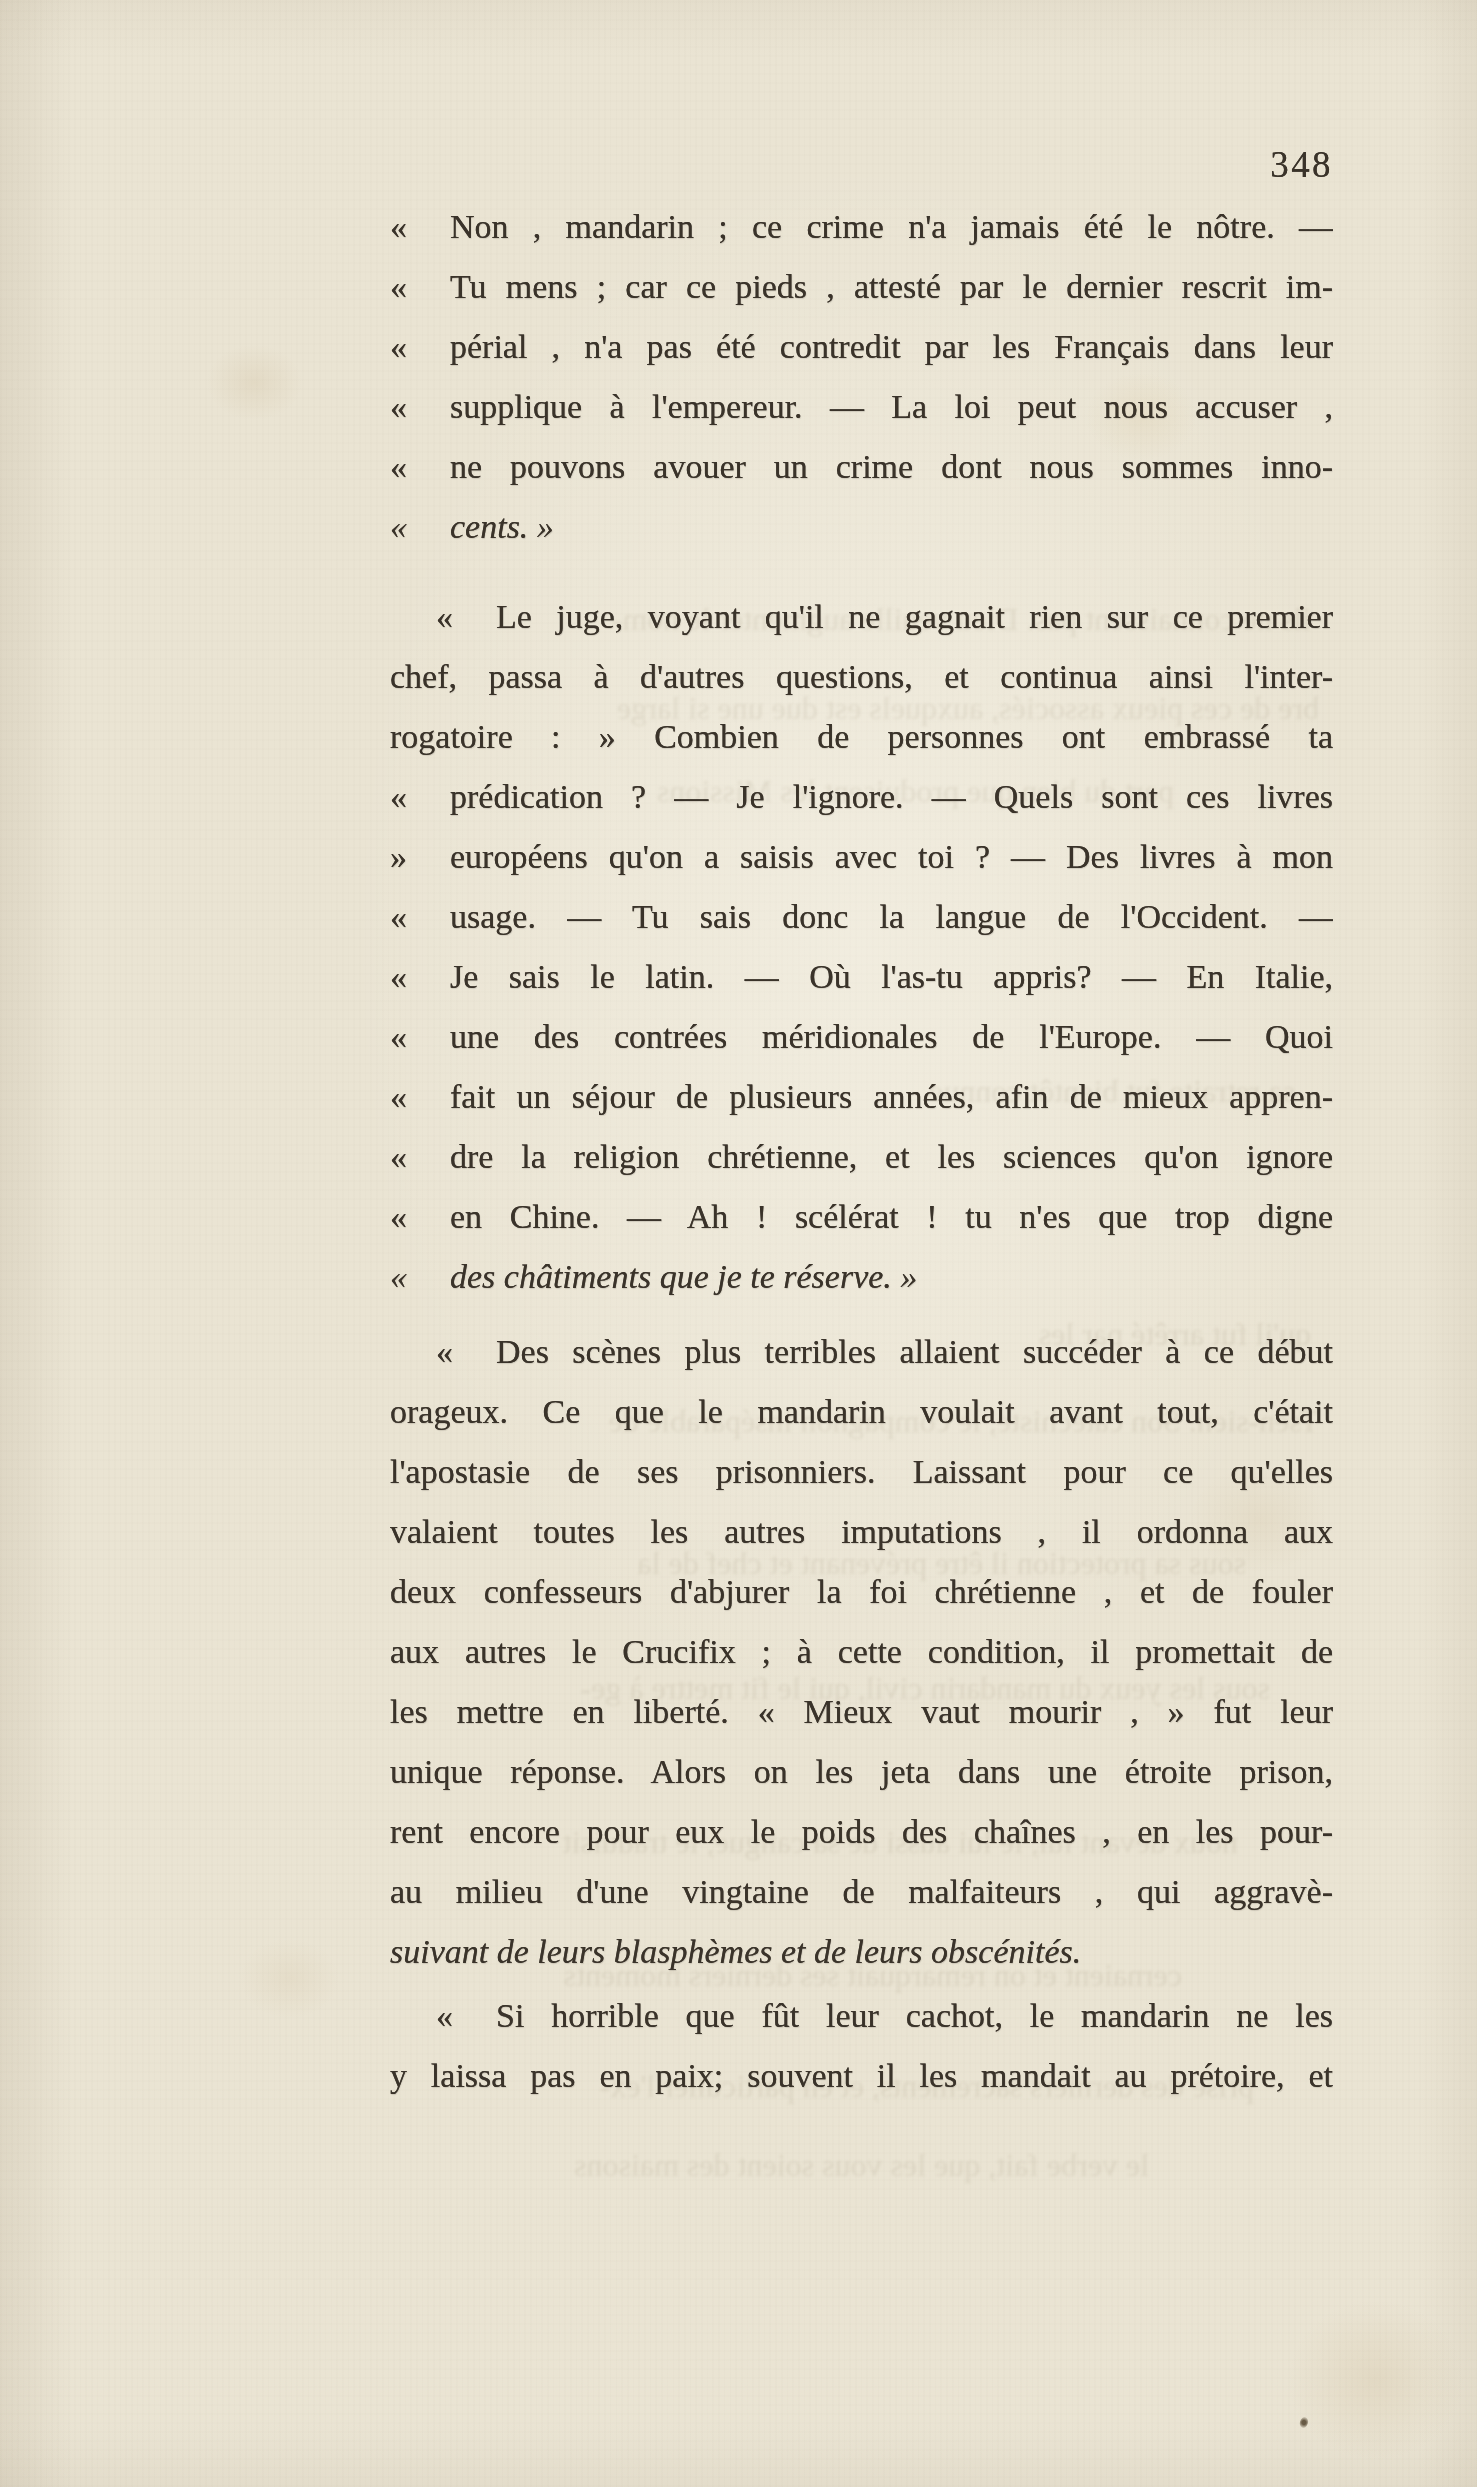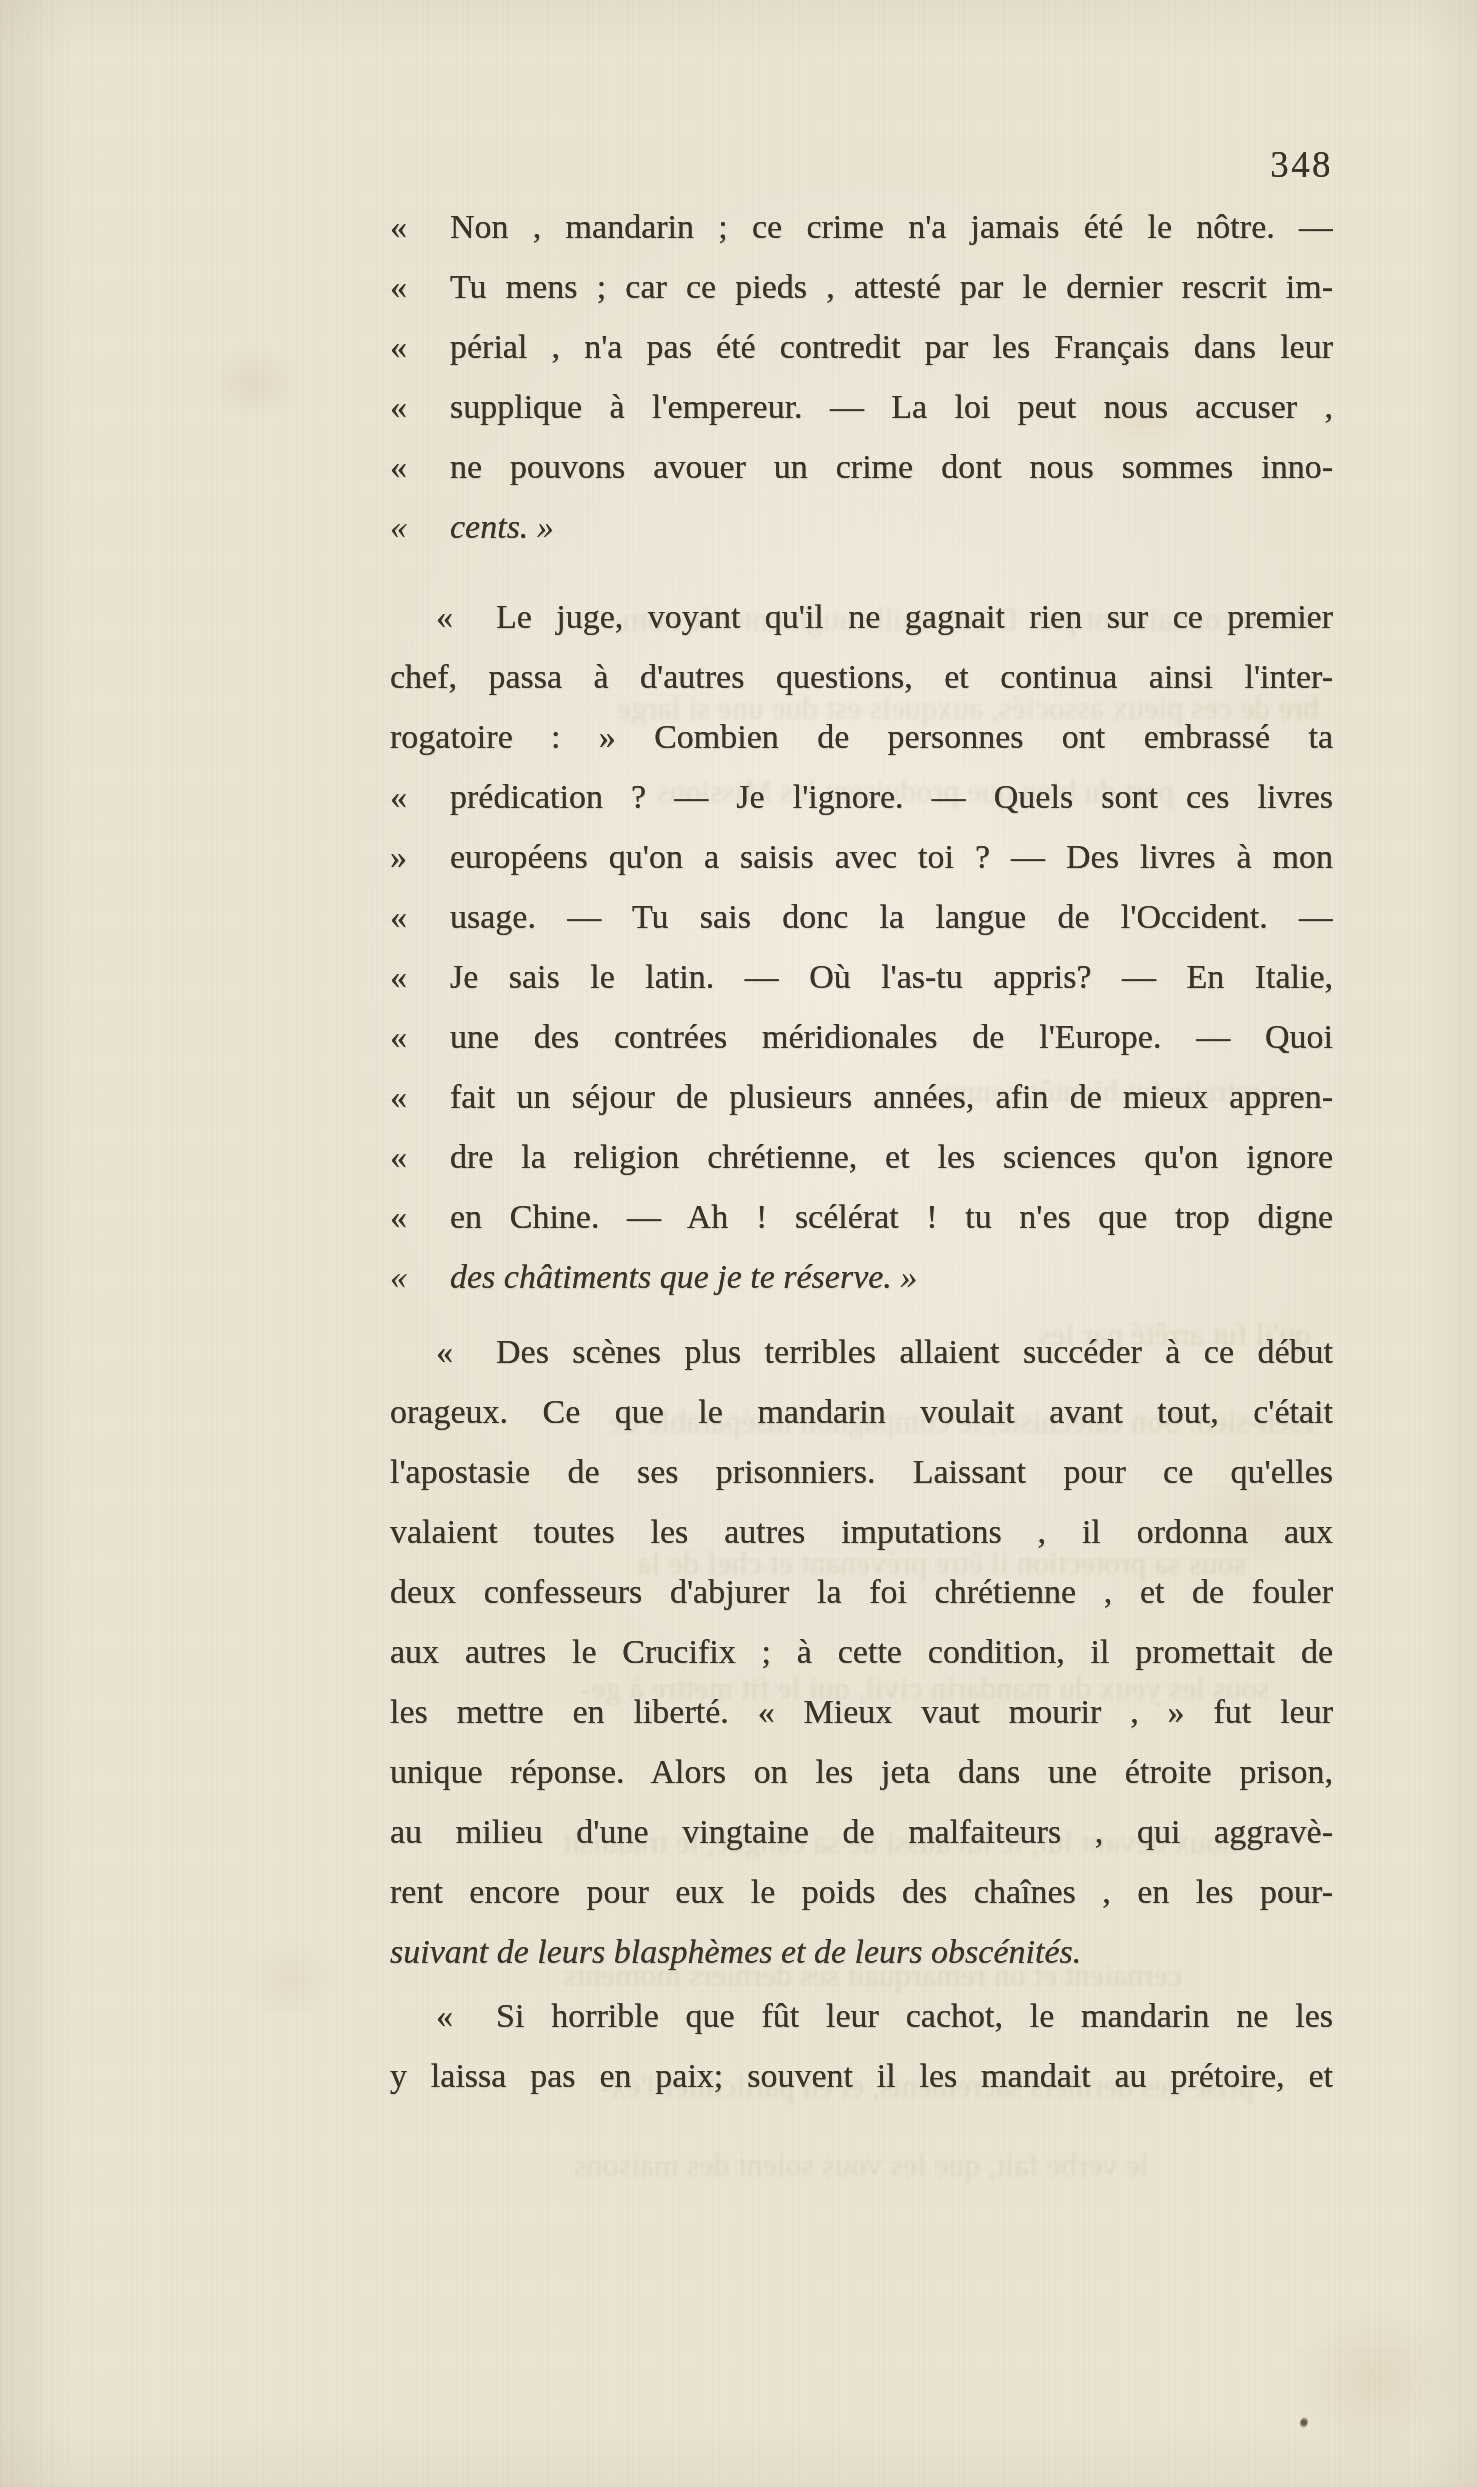--- a/index.html
+++ b/index.html
@@ -126,22 +126,22 @@
       </div>
       <div class="para para-2">
         <div class="line j ind"><span class="qmark">«</span><span>Des scènes plus terribles allaient succéder à ce début</span></div>
         <div class="line j"><span>orageux. Ce que le mandarin voulait avant tout, c'était</span></div>
         <div class="line j"><span>l'apostasie de ses prisonniers. Laissant pour ce qu'elles</span></div>
         <div class="line j"><span>valaient toutes les autres imputations , il ordonna aux</span></div>
         <div class="line j"><span>deux confesseurs d'abjurer la foi chrétienne , et de fouler</span></div>
         <div class="line j"><span>aux autres le Crucifix ; à cette condition, il promettait de</span></div>
         <div class="line j"><span>les mettre en liberté. « Mieux vaut mourir , » fut leur</span></div>
         <div class="line j"><span>unique réponse. Alors on les jeta dans une étroite prison,</span></div>
+        <div class="line j"><span>rent encore pour eux le poids des chaînes , en les pour-</span></div>
         <div class="line j"><span>au milieu d'une vingtaine de malfaiteurs , qui aggravè-</span></div>
-        <div class="line j"><span>rent encore pour eux le poids des chaînes , en les pour-</span></div>
         <div class="line nj"><span>suivant de leurs blasphèmes et de leurs obscénités.</span></div>
       </div>
       <div class="para para-3">
         <div class="line j ind"><span class="qmark">«</span><span>Si horrible que fût leur cachot, le mandarin ne les</span></div>
         <div class="line j"><span>y laissa pas en paix; souvent il les mandait au prétoire, et</span></div>
       </div>
     </div>
 
   <div class="speck"></div>
 

